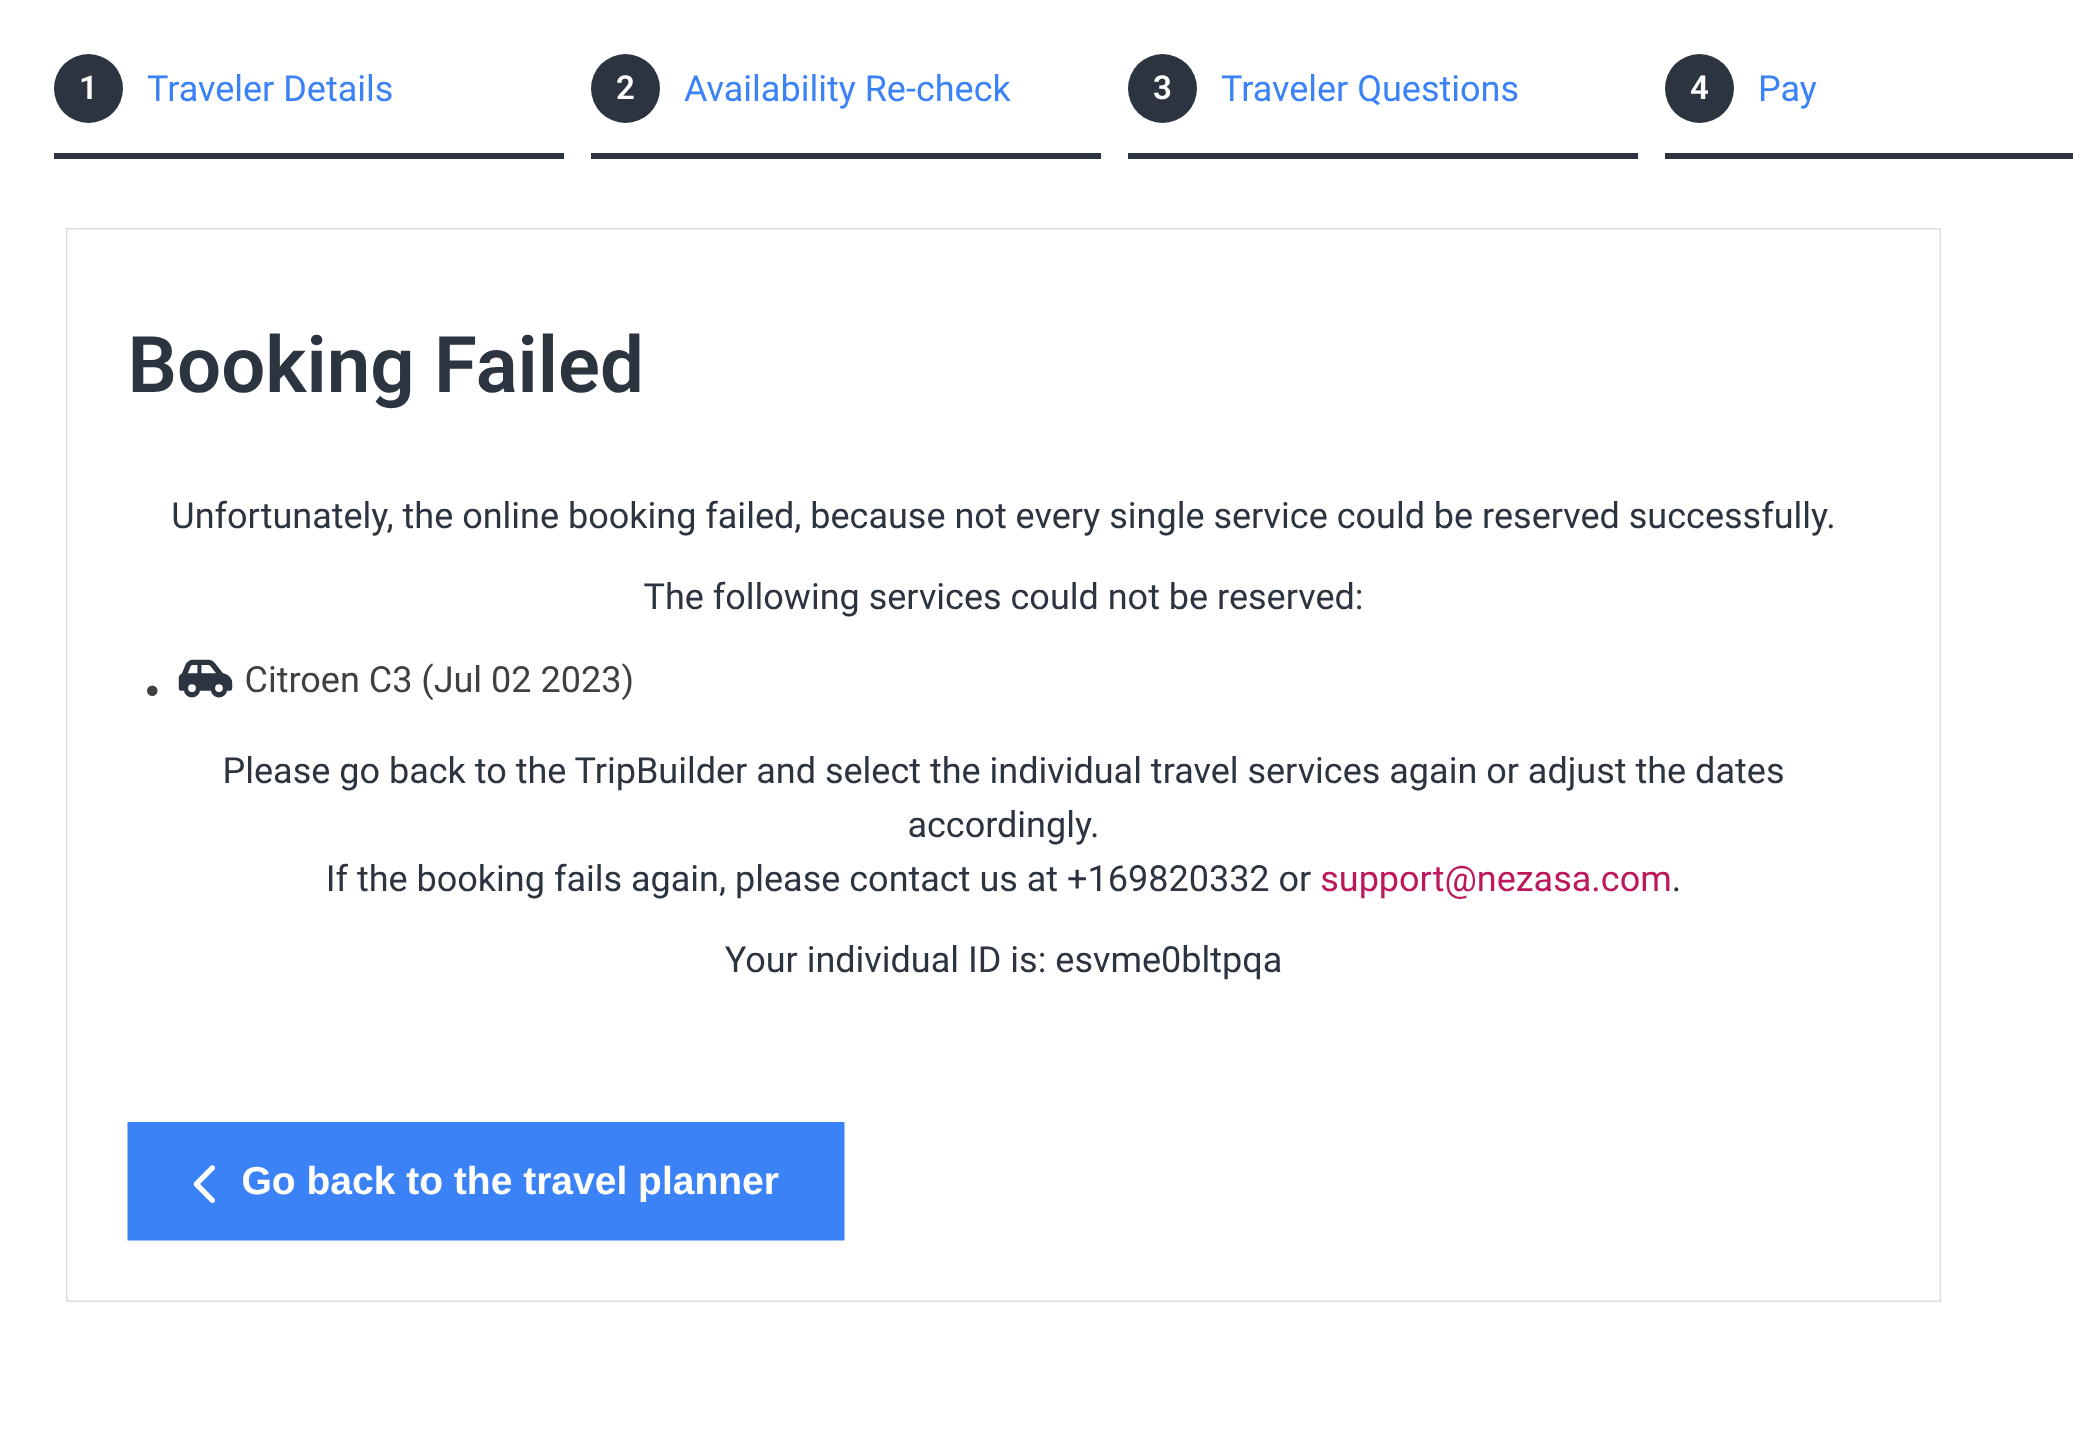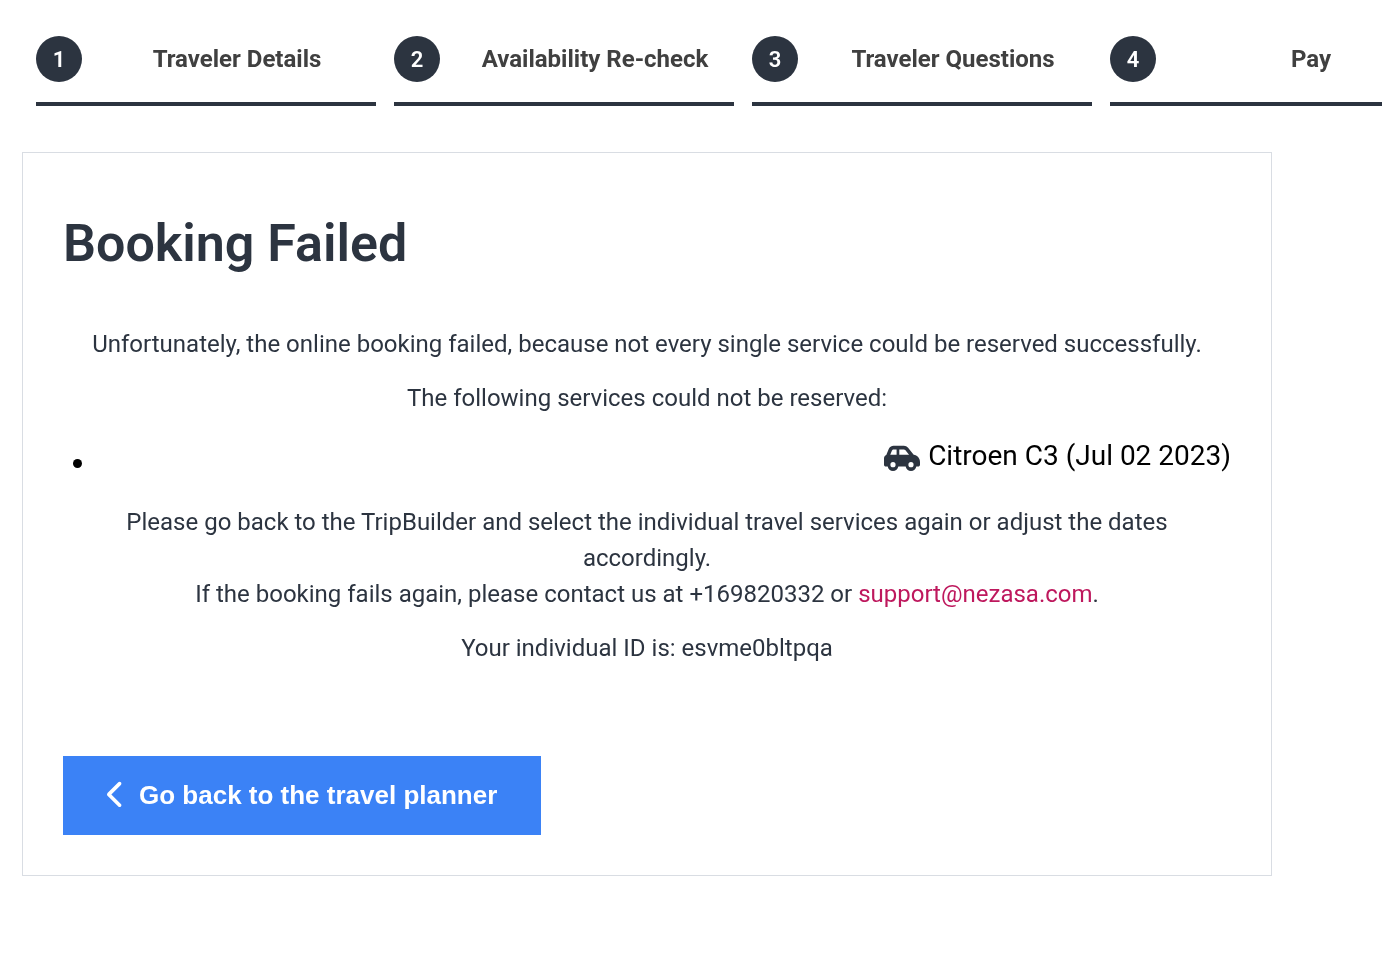--- a/index.html
+++ b/index.html
@@ -35,28 +35,28 @@
       color: #ffffff;
       display: flex;
       align-items: center;
       justify-content: center;
       font-size: 22px;
       font-weight: 600;
       flex-shrink: 0;
     }
     .step-label {
       font-size: 24px;
-      font-weight: 700;
-      color: #404040;
+      font-weight: 400;
+      color: #3b82f6;
       white-space: nowrap;
       flex: 1;
-      text-align: center;
+      text-align: left;
     }
     .card {
-      margin: 46px 0 0 22px;
+      margin: 46px 0 0 44px;
       border: 1px solid #d9dde3;
       padding: 60px 40px 40px 40px;
       width: 1250px;
     }
     .card h1 {
       font-size: 52px;
       font-weight: 600;
       color: #2c3440;
       margin-bottom: 52px;
     }
@@ -66,24 +66,23 @@
       color: #2c3440;
       margin-bottom: 18px;
       text-align: center;
     }
     .card ul {
       list-style: disc;
       padding-left: 34px;
       margin-bottom: 18px;
     }
     .card li {
-      font-size: 28px;
+      font-size: 24px;
       line-height: 1.6;
-      color: #000000;
-      text-align: right;
+      color: #404040;
     }
     .car-item {
       display: inline-flex;
       align-items: center;
       gap: 8px;
     }
     .car-icon {
       width: 36px;
       height: 30px;
       display: inline-block;
@@ -96,21 +95,21 @@
     .btn-primary {
       margin-top: 72px;
       background: #3b82f6;
       color: #ffffff;
       border: none;
       padding: 24px 44px;
       font-size: 26px;
       font-weight: 700;
       cursor: pointer;
       display: inline-flex;
-      align-items: flex-start;
+      align-items: flex-end;
       gap: 14px;
     }
     .chevron-left {
       width: 18px;
       height: 28px;
       display: inline-block;
     }
   </style>
 </head>
 <body>

